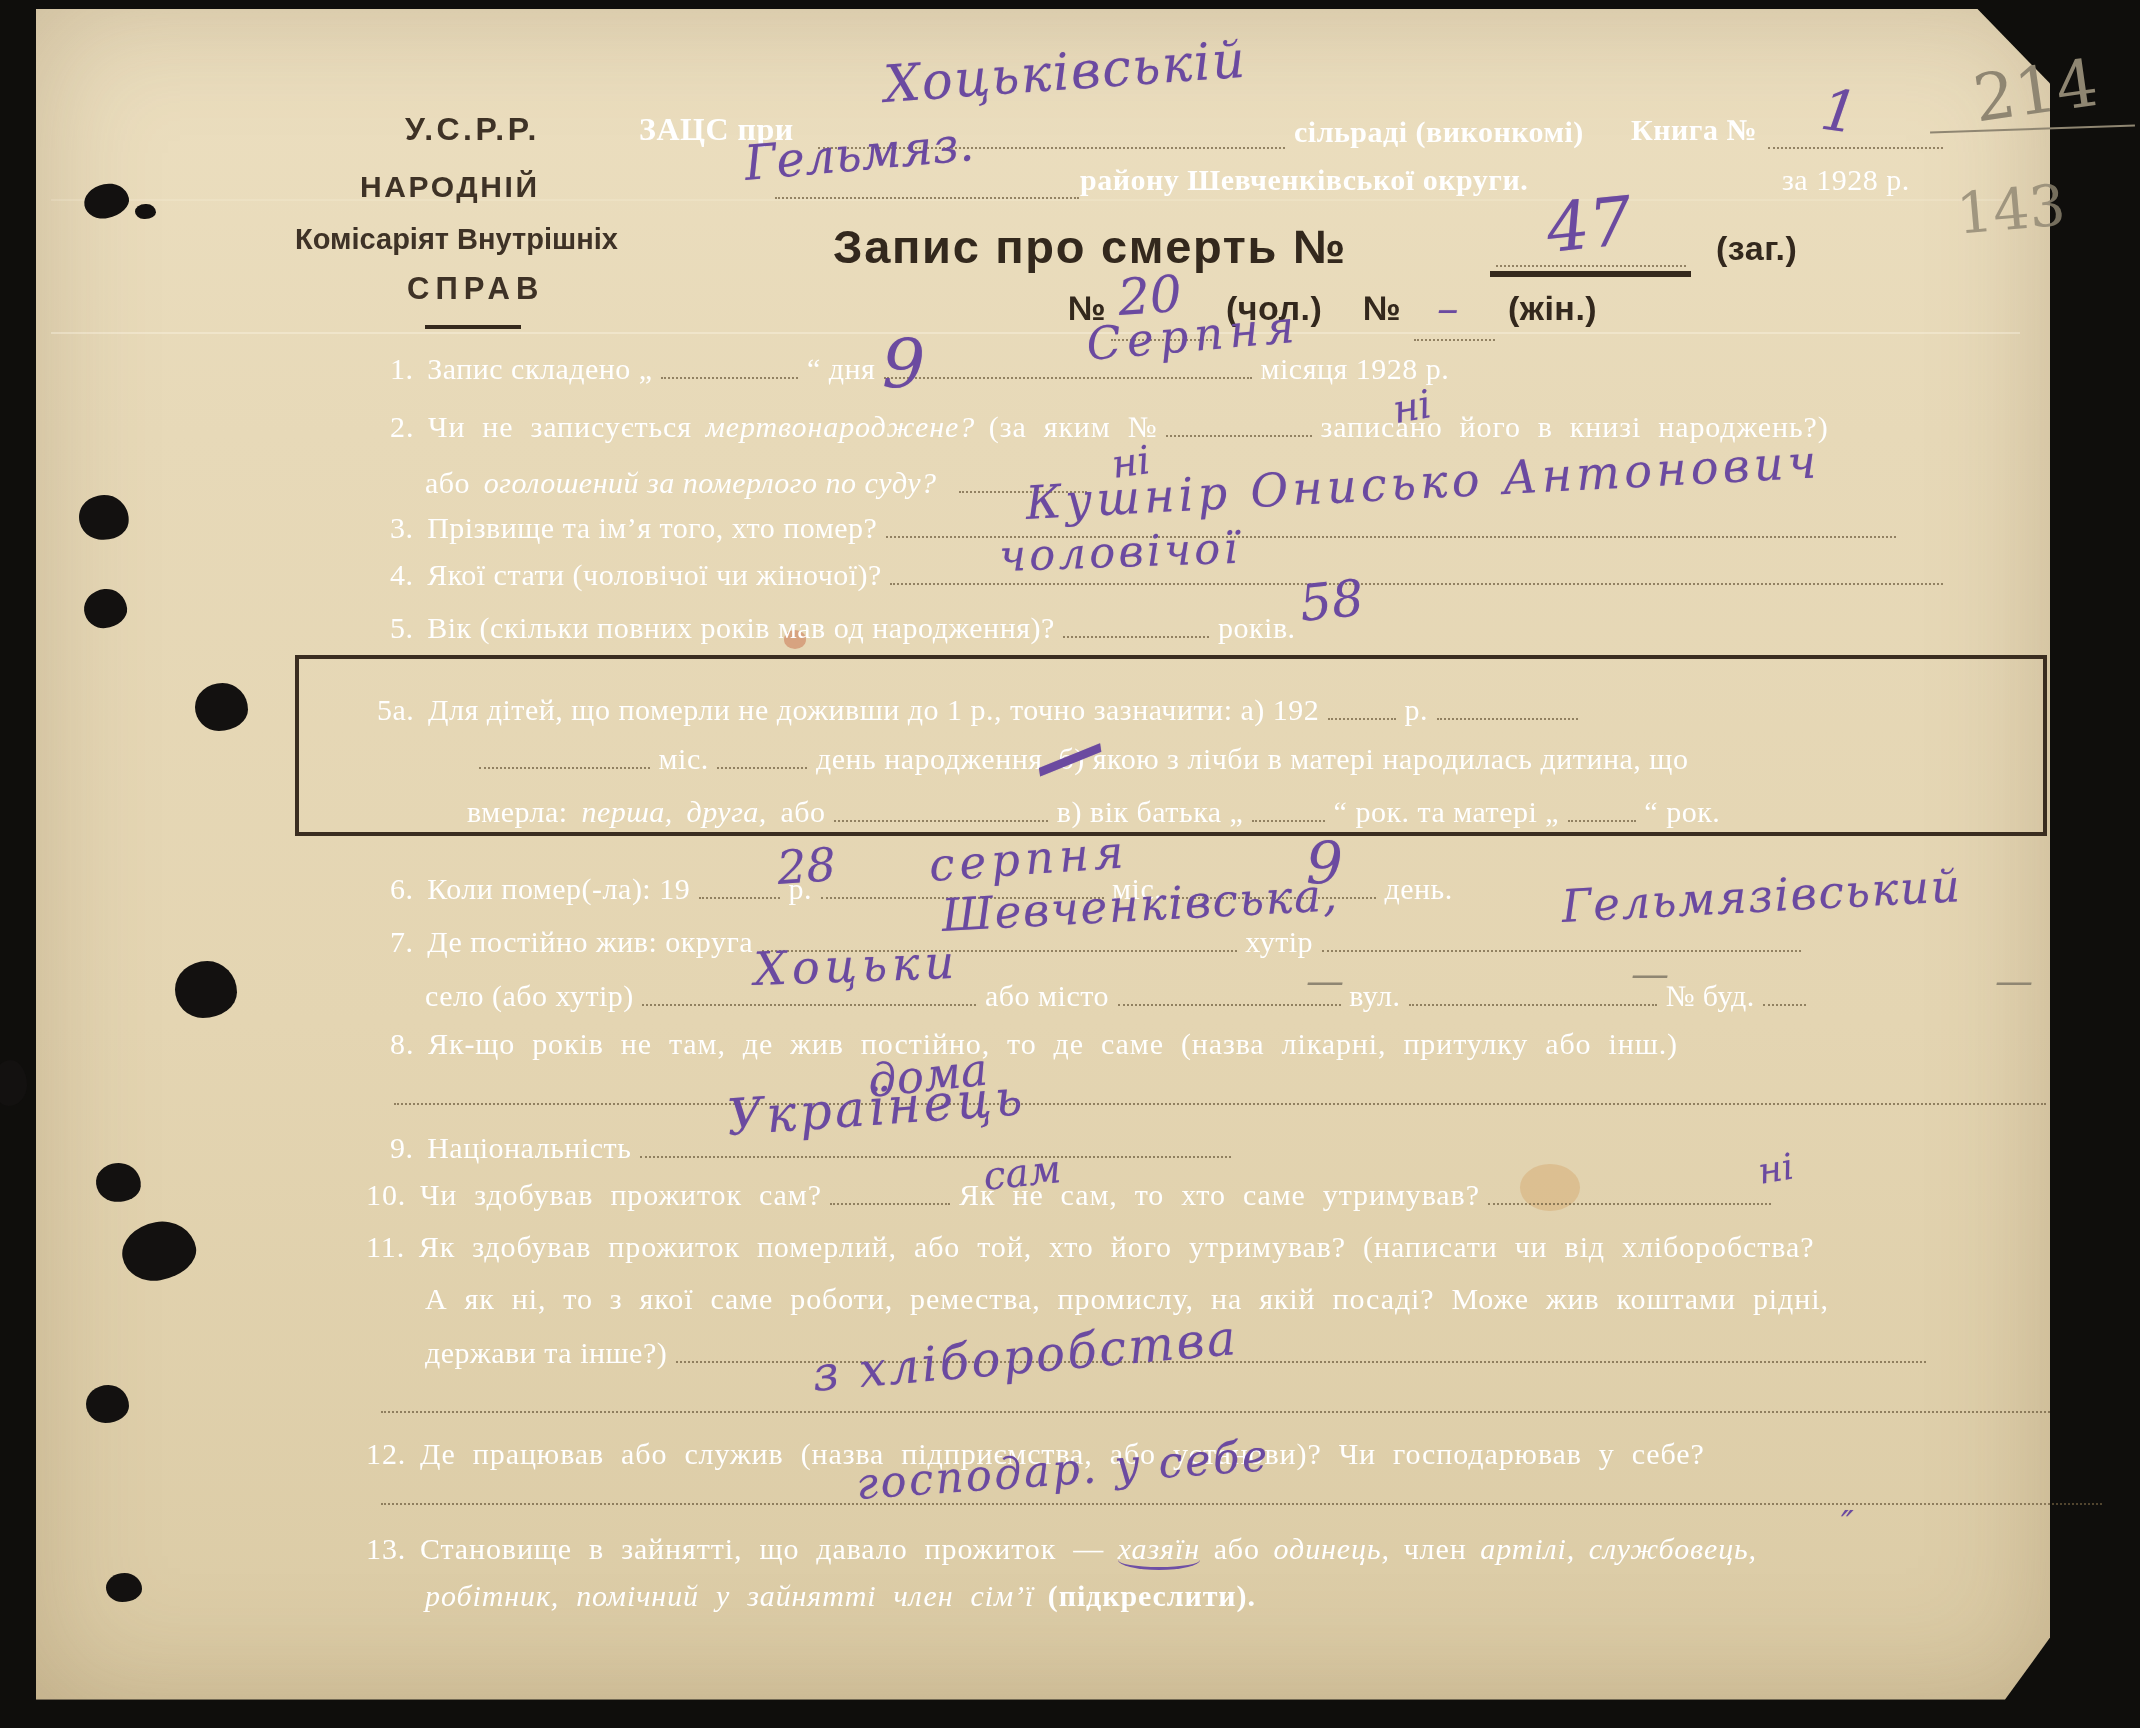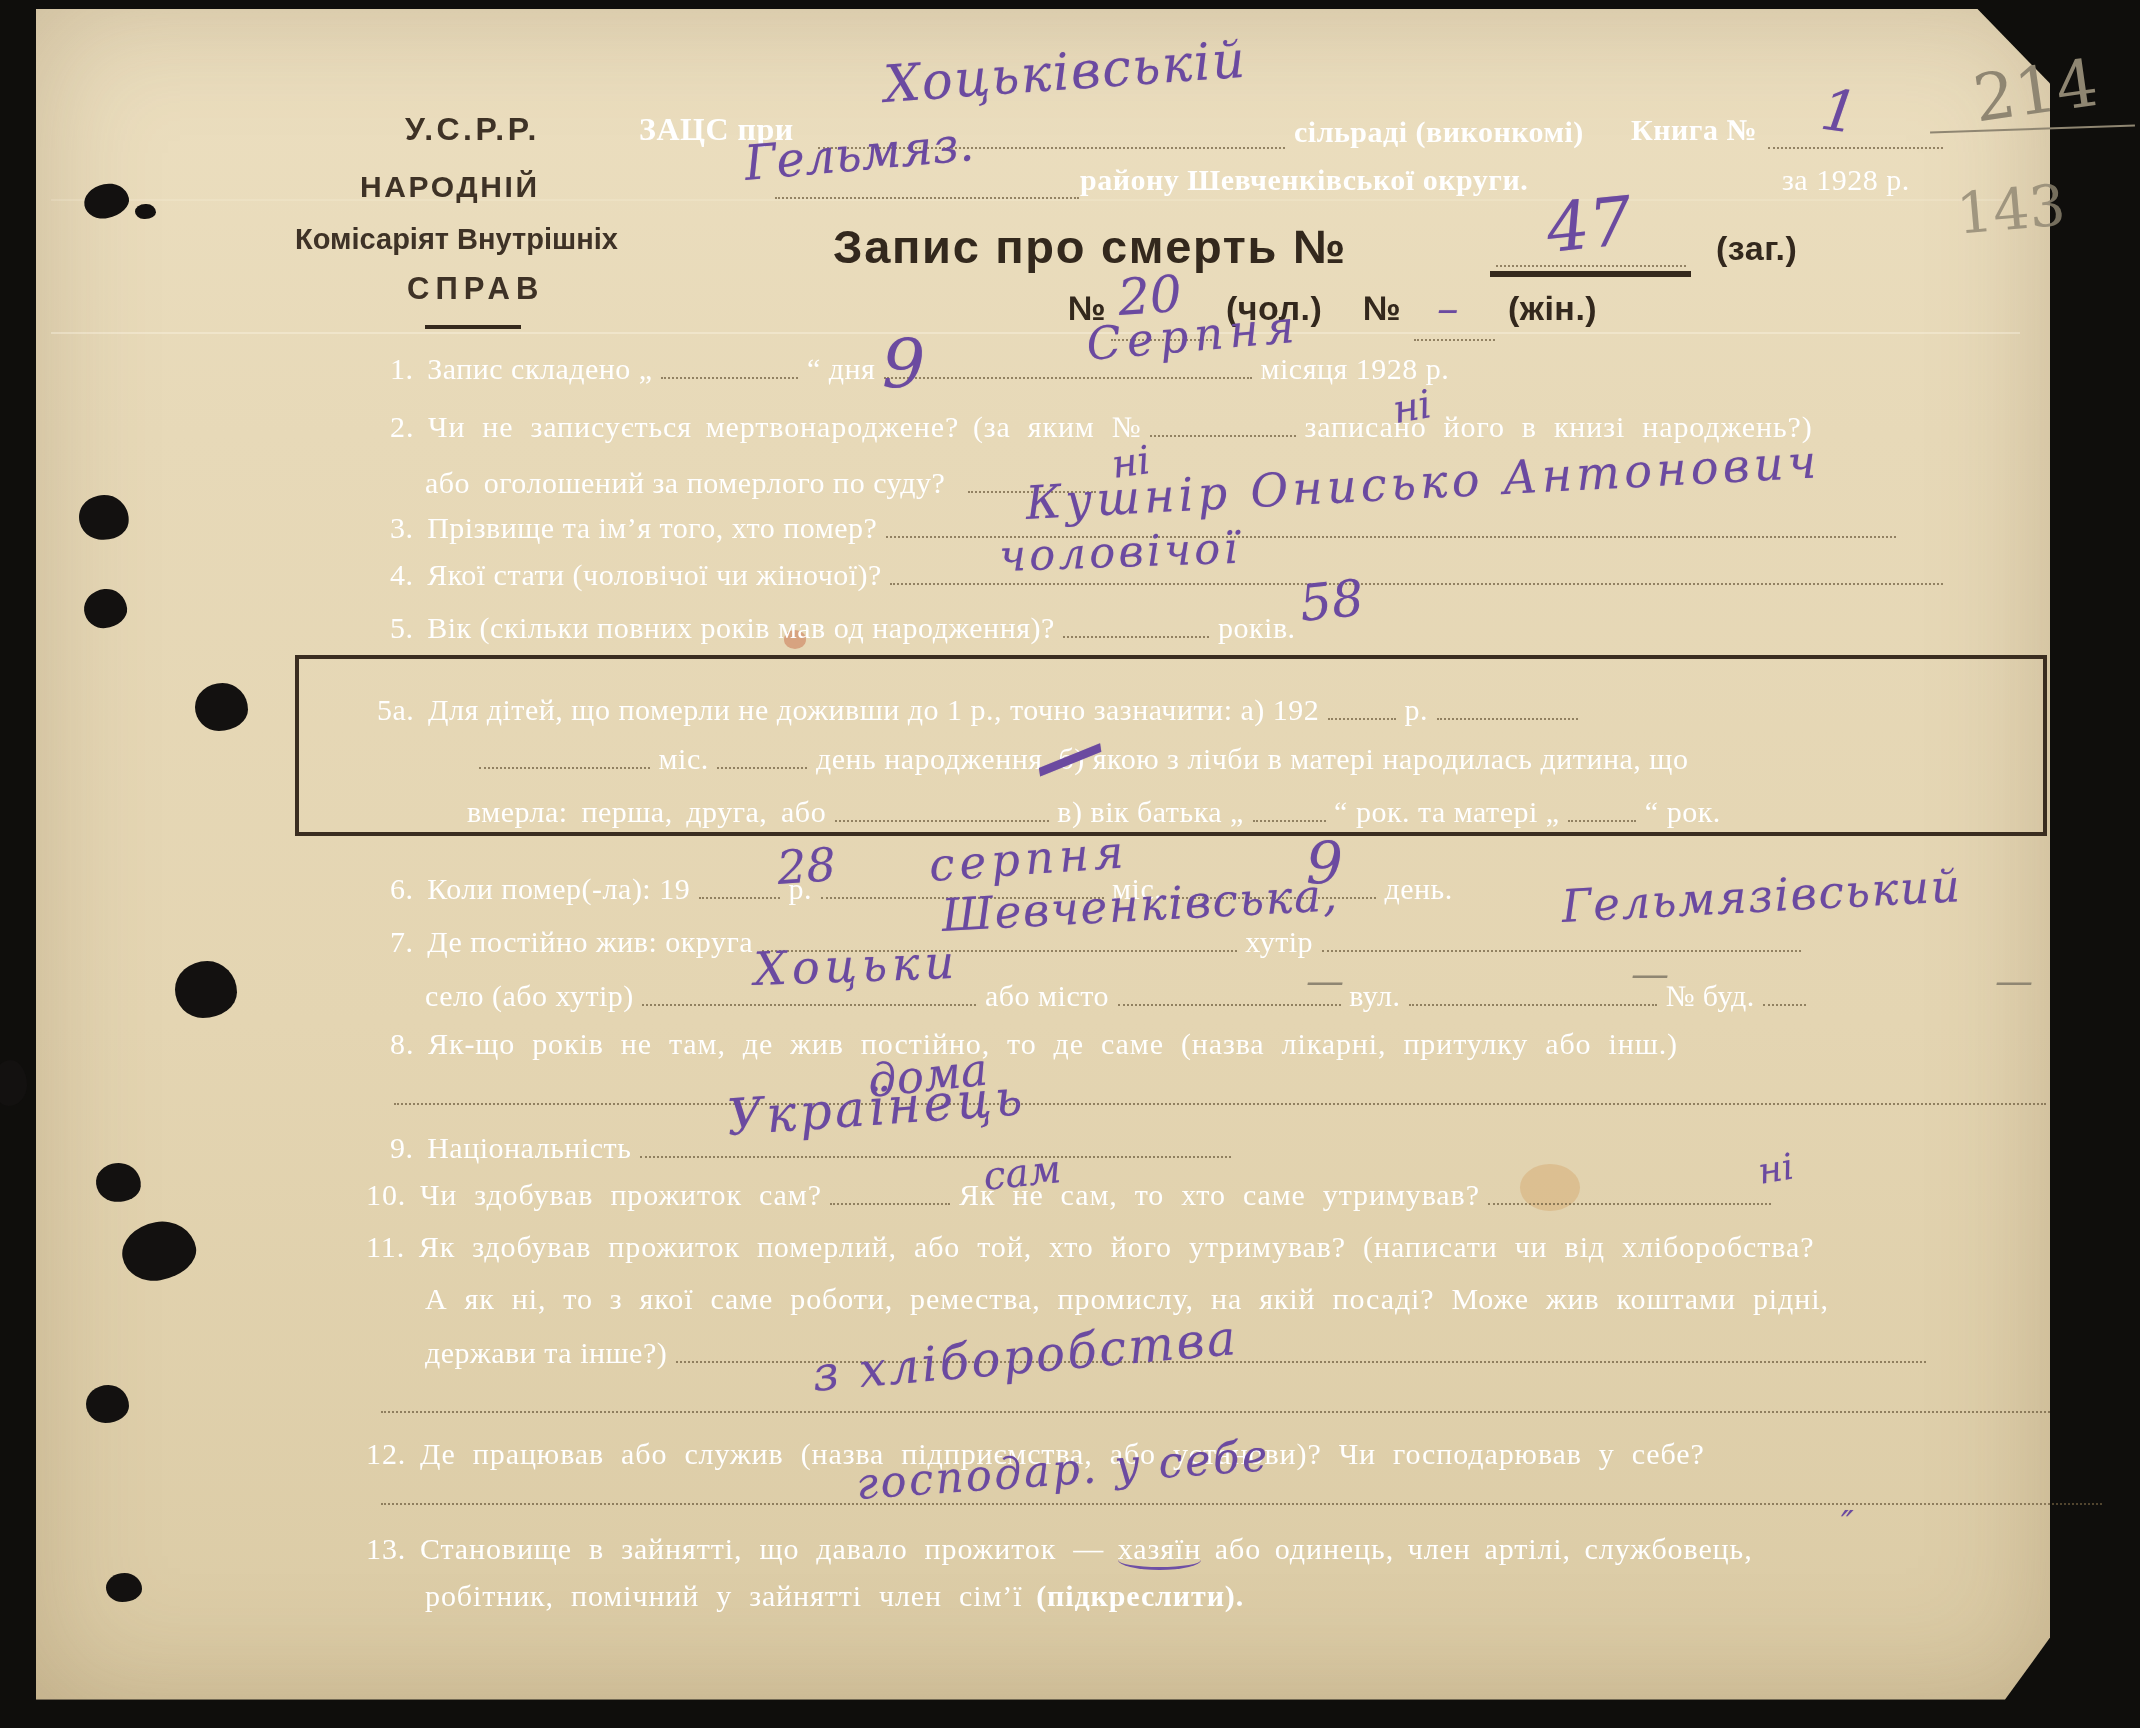--- a/index.html
+++ b/index.html
@@ -8,21 +8,21 @@
   #page{position:absolute;inset:0}
   .paper{position:absolute;left:36px;top:8.6px;width:2014px;height:1691px;
     background:linear-gradient(180deg,#ecdfc0 0%,#e7d9b8 25%,#e4d5b2 60%,#dbcba5 100%);
     clip-path:polygon(0 0,calc(100% - 73px) 0,100% 75px,100% calc(100% - 62px),calc(100% - 45px) 100%,0 100%);
     box-shadow:inset 0 0 120px rgba(115,90,55,.28)}
   .crease{position:absolute;height:1.7px;background:rgba(255,250,235,.35)}
   .stain{position:absolute;border-radius:50%}
   .ln{position:absolute;white-space:nowrap;font-size:30px;color:#ffffff;letter-spacing:0.5px}
   .wide{word-spacing:8.6px;letter-spacing:0.9px}
   .ln .seg{margin-right:13.7px}
-  .it{}
+  .it{font-style:italic}
   .bk{display:inline-block;border-bottom:2.6px dotted rgba(110,92,62,.7);margin:0 8.6px;height:1em;vertical-align:baseline}
   .dl{position:absolute;border-bottom:2.6px dotted rgba(110,92,62,.7)}
   .sl{position:absolute;border-bottom:6px solid #35291d}
   .sans{font-family:"Liberation Sans",sans-serif}
   .hw{position:absolute;white-space:nowrap;font-family:"DejaVu Serif",serif;font-style:italic;
       color:#6b4aa0;transform-origin:left bottom;text-shadow:0 0 0.9px rgba(107,74,160,.4)}
   .pencil-hw{color:#8f8672;text-shadow:none}
   .hw-ul{border-bottom:3.4px solid #6f50a5;padding-bottom:1.7px;border-radius:0 0 60% 60%/0 0 12px 12px}
   .hole{position:absolute;background:#131110;border-radius:52% 48% 55% 45%/50% 55% 45% 50%}
   .pencil{position:absolute;font-family:"DejaVu Serif",serif;color:#8f8672;white-space:nowrap;transform-origin:left top}

